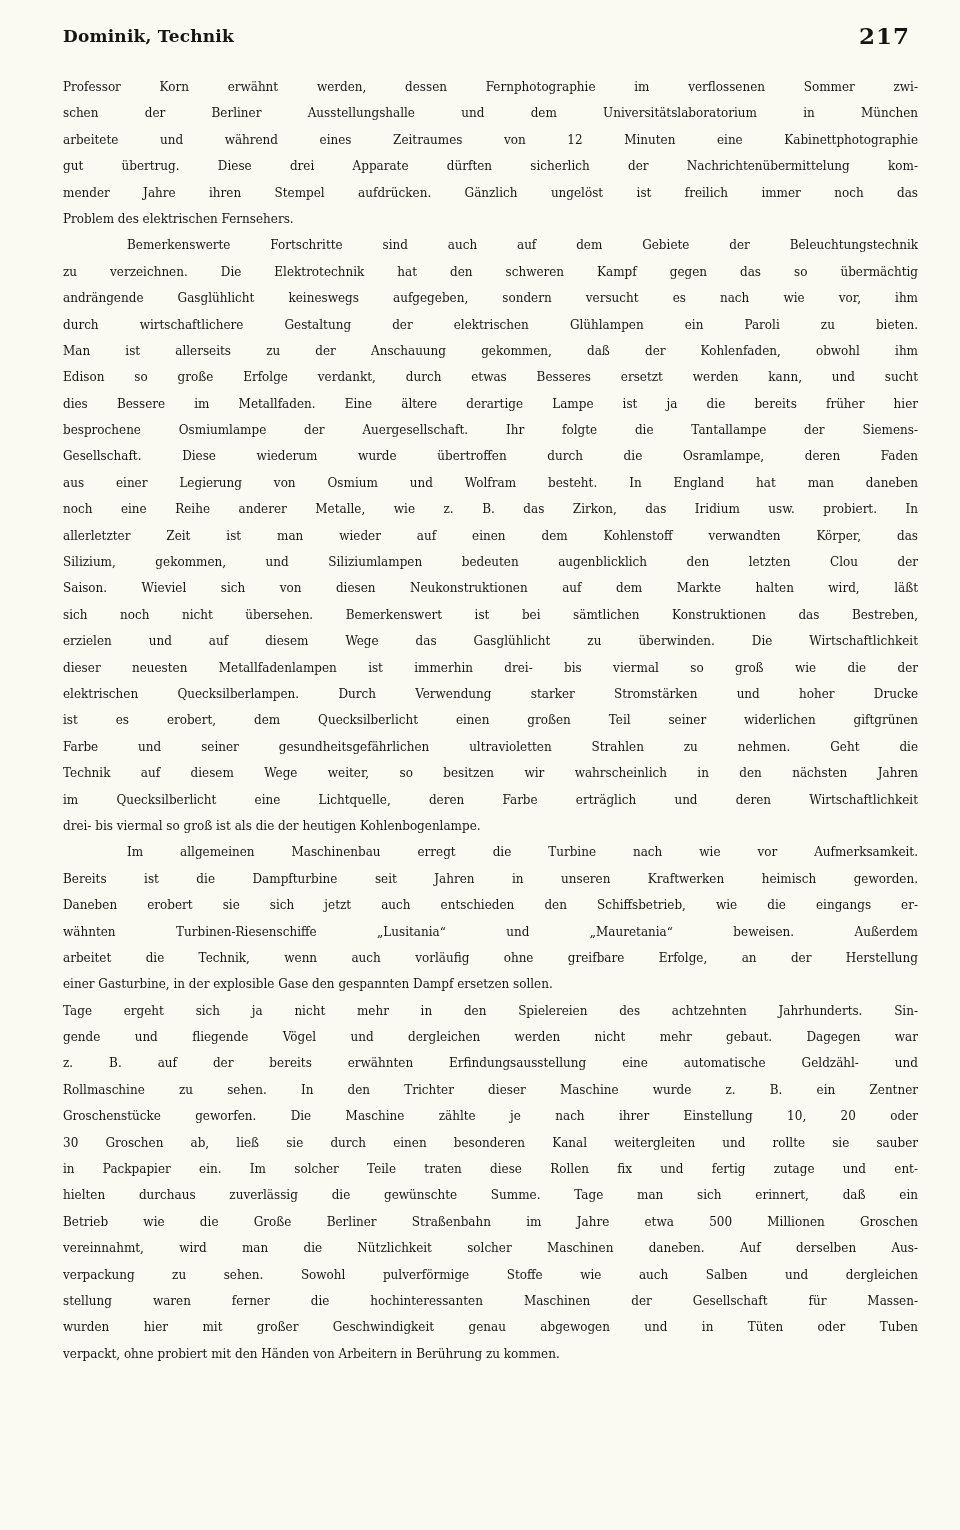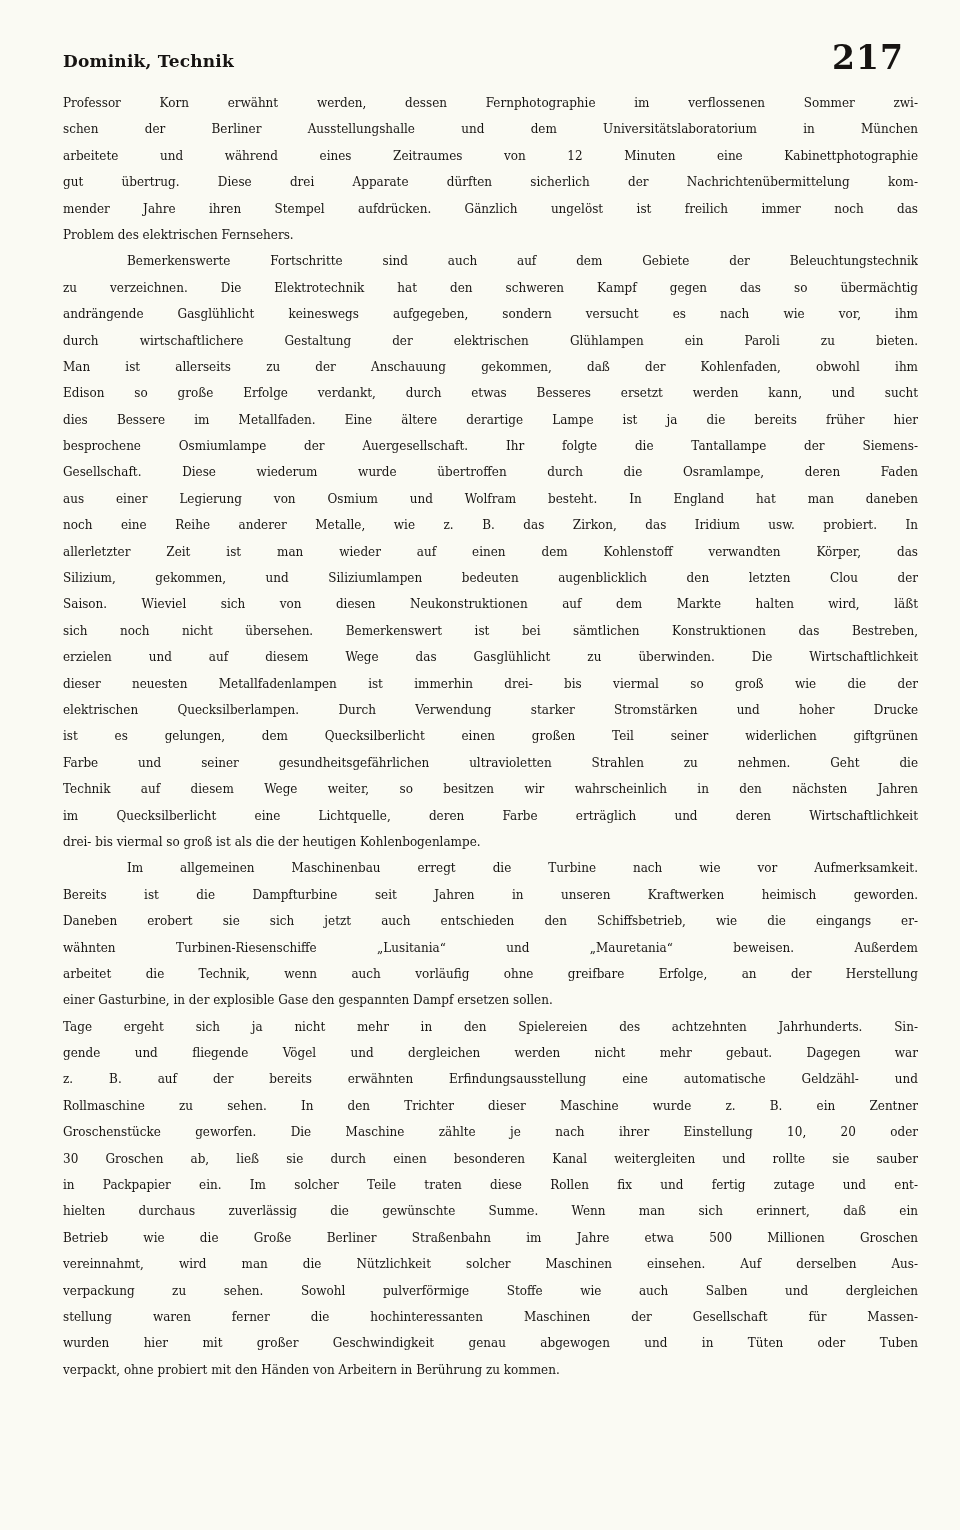--- a/index.html
+++ b/index.html
@@ -11,41 +11,41 @@
     height: 1530px;
     background: #fafaf3;
     overflow: hidden;
   }
   .page {
     position: relative;
     width: 960px;
     height: 1530px;
     background: #fafaf3;
     box-sizing: border-box;
-    padding: 38px 42px 0 63px;
+    padding: 22px 42px 0 63px;
     color: #171412;
     font-family: "DejaVu Serif", serif;
   }
   .page-header {
     display: flex;
     justify-content: space-between;
     align-items: baseline;
     height: 40px;
   }
   .running-title {
     font-size: 17px;
     font-weight: bold;
     letter-spacing: 0.2px;
     transform: translateY(-2px);
   }
   .page-number {
-    font-size: 33px;
+    font-size: 23px;
     font-weight: bold;
     letter-spacing: 1px;
-    margin-right: 14px;
+    margin-right: 8px;
   }
   .page-body {
     margin-top: 12px;
   }
   .line {
     font-size: 12px;
     font-weight: normal;
     line-height: 26.4px;
     height: 26.4px;
     white-space: nowrap;
@@ -86,39 +86,39 @@
       <div class="line">Gesellschaft. Diese wiederum wurde übertroffen durch die Osramlampe, deren Faden</div>
       <div class="line">aus einer Legierung von Osmium und Wolfram besteht. In England hat man daneben</div>
       <div class="line">noch eine Reihe anderer Metalle, wie z. B. das Zirkon, das Iridium usw. probiert. In</div>
       <div class="line">allerletzter Zeit ist man wieder auf einen dem Kohlenstoff verwandten Körper, das</div>
       <div class="line">Silizium, gekommen, und Siliziumlampen bedeuten augenblicklich den letzten Clou der</div>
       <div class="line">Saison. Wieviel sich von diesen Neukonstruktionen auf dem Markte halten wird, läßt</div>
       <div class="line">sich noch nicht übersehen. Bemerkenswert ist bei sämtlichen Konstruktionen das Bestreben,</div>
       <div class="line">erzielen und auf diesem Wege das Gasglühlicht zu überwinden. Die Wirtschaftlichkeit</div>
       <div class="line">dieser neuesten Metallfadenlampen ist immerhin drei- bis viermal so groß wie die der</div>
       <div class="line">elektrischen Quecksilberlampen. Durch Verwendung starker Stromstärken und hoher Drucke</div>
-      <div class="line">ist es gelungen, dem Quecksilberlicht einen großen Teil seiner widerlichen giftgrünen</div>
+      <div class="line">ist es erobert, dem Quecksilberlicht einen großen Teil seiner widerlichen giftgrünen</div>
       <div class="line">Farbe und seiner gesundheitsgefährlichen ultravioletten Strahlen zu nehmen. Geht die</div>
       <div class="line">Technik auf diesem Wege weiter, so besitzen wir wahrscheinlich in den nächsten Jahren</div>
       <div class="line">im Quecksilberlicht eine Lichtquelle, deren Farbe erträglich und deren Wirtschaftlichkeit</div>
       <div class="line pend">drei- bis viermal so groß ist als die der heutigen Kohlenbogenlampe.</div>
       <div class="line indent">Im allgemeinen Maschinenbau erregt die Turbine nach wie vor Aufmerksamkeit.</div>
       <div class="line">Bereits ist die Dampfturbine seit Jahren in unseren Kraftwerken heimisch geworden.</div>
       <div class="line">Daneben erobert sie sich jetzt auch entschieden den Schiffsbetrieb, wie die eingangs er-</div>
       <div class="line">wähnten Turbinen-Riesenschiffe „Lusitania“ und „Mauretania“ beweisen. Außerdem</div>
       <div class="line">arbeitet die Technik, wenn auch vorläufig ohne greifbare Erfolge, an der Herstellung</div>
       <div class="line pend">einer Gasturbine, in der explosible Gase den gespannten Dampf ersetzen sollen.</div>
       <div class="line">Tage ergeht sich ja nicht mehr in den Spielereien des achtzehnten Jahrhunderts. Sin-</div>
       <div class="line">gende und fliegende Vögel und dergleichen werden nicht mehr gebaut. Dagegen war</div>
       <div class="line">z. B. auf der bereits erwähnten Erfindungsausstellung eine automatische Geldzähl- und</div>
       <div class="line">Rollmaschine zu sehen. In den Trichter dieser Maschine wurde z. B. ein Zentner</div>
       <div class="line">Groschenstücke geworfen. Die Maschine zählte je nach ihrer Einstellung 10, 20 oder</div>
       <div class="line">30 Groschen ab, ließ sie durch einen besonderen Kanal weitergleiten und rollte sie sauber</div>
       <div class="line">in Packpapier ein. Im solcher Teile traten diese Rollen fix und fertig zutage und ent-</div>
-      <div class="line">hielten durchaus zuverlässig die gewünschte Summe. Wenn man sich erinnert, daß ein</div>
+      <div class="line">hielten durchaus zuverlässig die gewünschte Summe. Tage man sich erinnert, daß ein</div>
       <div class="line">Betrieb wie die Große Berliner Straßenbahn im Jahre etwa 500 Millionen Groschen</div>
-      <div class="line">vereinnahmt, wird man die Nützlichkeit solcher Maschinen einsehen. Auf derselben Aus-</div>
+      <div class="line">vereinnahmt, wird man die Nützlichkeit solcher Maschinen daneben. Auf derselben Aus-</div>
       <div class="line">verpackung zu sehen. Sowohl pulverförmige Stoffe wie auch Salben und dergleichen</div>
       <div class="line">stellung waren ferner die hochinteressanten Maschinen der Gesellschaft für Massen-</div>
       <div class="line">wurden hier mit großer Geschwindigkeit genau abgewogen und in Tüten oder Tuben</div>
       <div class="line pend">verpackt, ohne probiert mit den Händen von Arbeitern in Berührung zu kommen.</div>
     </div>
 </div>
 
 </body></html>

